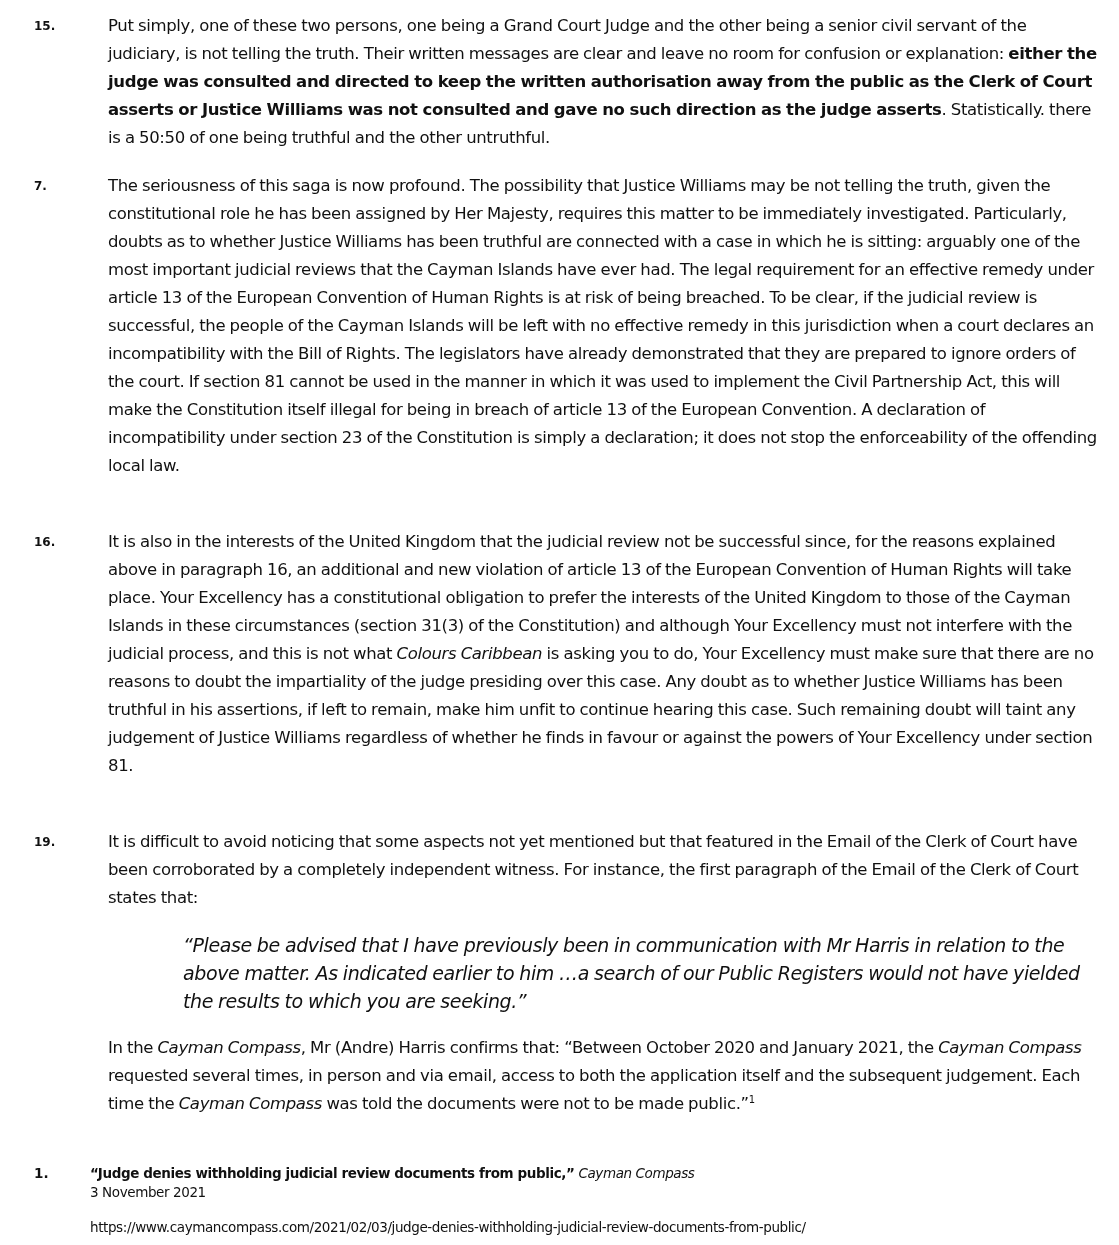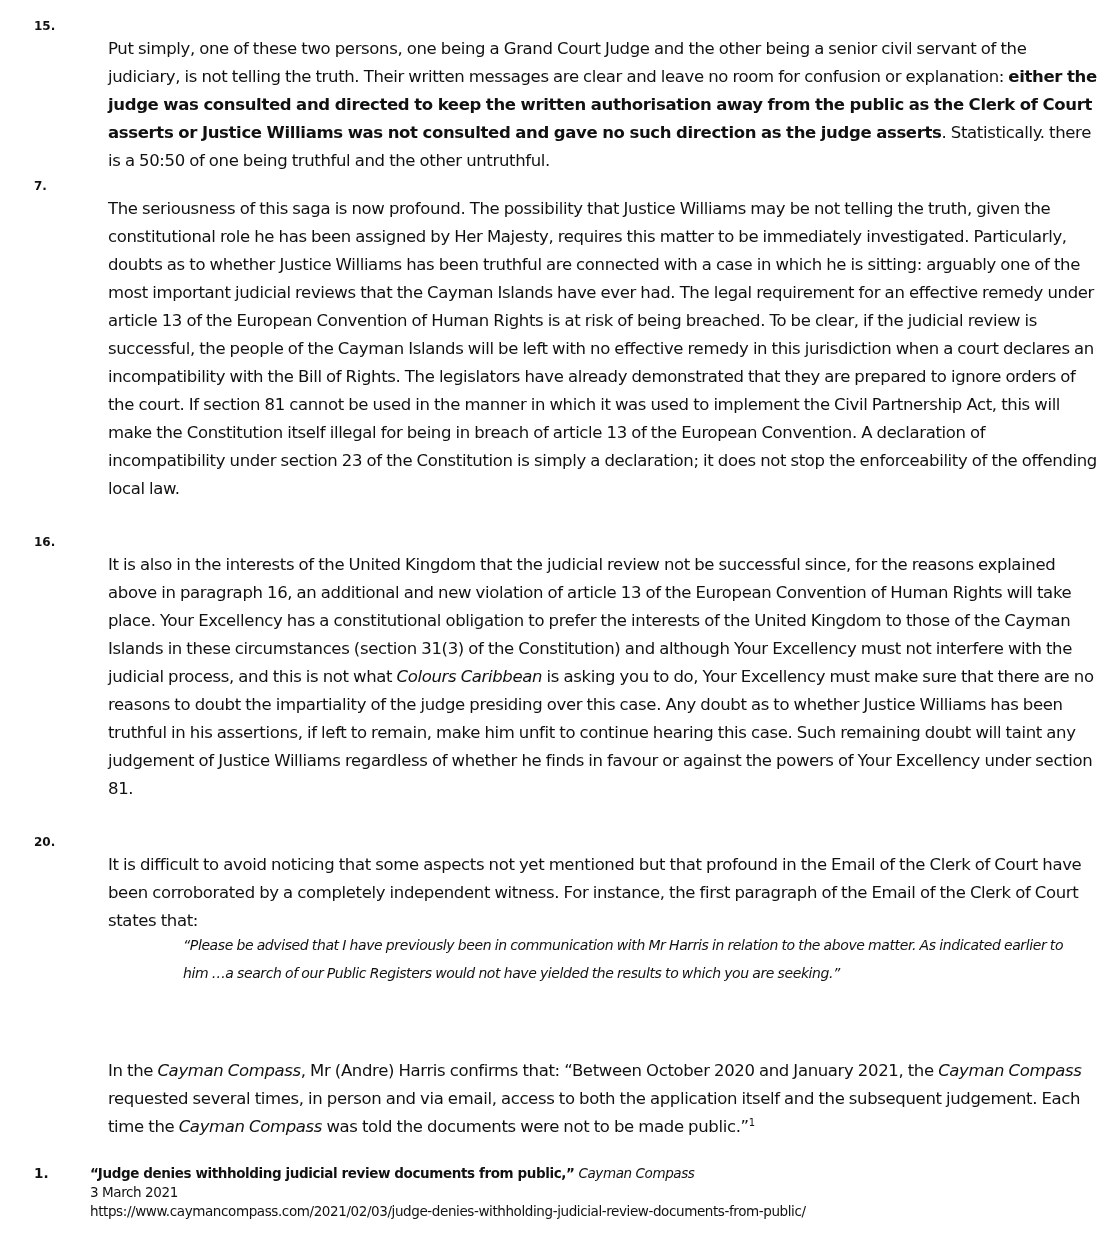--- a/index.html
+++ b/index.html
@@ -10,26 +10,25 @@
   }
   .para { position:absolute; left:0; width:1119px; }
   .num {
     position:absolute; left:34px; top:0;
     font-weight:bold; font-size:12px; line-height:28px;
   }
   .text {
     position:absolute; left:108px; width:990px;
     font-size:16.5px; line-height:28px; letter-spacing:-0.35px;
     word-spacing:-0.5px;
-    margin-top:23px;
   }
   .text b { font-weight:bold; }
   .quote {
     position:absolute; left:183px; width:900px;
-    font-style:italic; font-size:14px; line-height:28px; letter-spacing:-0.4px;
+    font-style:italic; font-size:19px; line-height:28px; letter-spacing:-0.4px;
     word-spacing:-0.5px;
   }
   sup { font-size:10px; line-height:0; vertical-align:super; }
   .fn { position:absolute; left:0; top:1164px; width:1119px; }
   .fn-num { position:absolute; left:34px; top:0; font-weight:bold; font-size:13.5px; line-height:18px; }
   .fn-body { position:absolute; left:90px; font-size:13.5px; line-height:18px; letter-spacing:-0.4px; }
   .fn-body b { font-weight:bold; }
 </style>
 </head>
 <body>
@@ -43,24 +42,24 @@
   <div class="num">7.</div>
   <div class="text">The seriousness of this saga is now profound. The possibility that Justice Williams may be not telling the truth, given the constitutional role he has been assigned by Her Majesty, requires this matter to be immediately investigated. Particularly, doubts as to whether Justice Williams has been truthful are connected with a case in which he is sitting: arguably one of the most important judicial reviews that the Cayman Islands have ever had. The legal requirement for an effective remedy under article 13 of the European Convention of Human Rights is at risk of being breached. To be clear, if the judicial review is successful, the people of the Cayman Islands will be left with no effective remedy in this jurisdiction when a court declares an incompatibility with the Bill of Rights. The legislators have already demonstrated that they are prepared to ignore orders of the court. If section 81 cannot be used in the manner in which it was used to implement the Civil Partnership Act, this will make the Constitution itself illegal for being in breach of article 13 of the European Convention. A declaration of incompatibility under section 23 of the Constitution is simply a declaration; it does not stop the enforceability of the offending local law.</div>
 </div>
 
 <div class="para" style="top:528px;">
   <div class="num">16.</div>
   <div class="text"><span>It is also in the interests of the United Kingdom that the judicial review not be successful since, for the reasons explained above in paragraph 16, an additional and new violation of article 13 of the European Convention of Human Rights will take place. Your Excellency has a constitutional obligation to prefer the interests of the United Kingdom to those of the Cayman Islands in these circumstances (section 31(3) of the Constitution) and although Your Excellency must not interfere with the judicial process, and this is not what </span><i>Colours Caribbean</i><span> is asking you to do, Your Excellency must make sure that there are no reasons to doubt the impartiality of the judge presiding over this case. Any doubt as to whether Justice Williams has been truthful in his assertions, if left to remain, make him unfit to continue hearing this case. Such remaining doubt will taint any judgement of Justice Williams regardless of whether he finds in favour or against the powers of Your Excellency under section 81.</span></div>
 </div>
 
 <div class="para" style="top:828px;">
-  <div class="num">20.</div>
-  <div class="text">It is difficult to avoid noticing that some aspects not yet mentioned but that profound in the Email of the Clerk of Court have been corroborated by a completely independent witness. For instance, the first paragraph of the Email of the Clerk of Court states that:</div>
+  <div class="num">19.</div>
+  <div class="text">It is difficult to avoid noticing that some aspects not yet mentioned but that featured in the Email of the Clerk of Court have been corroborated by a completely independent witness. For instance, the first paragraph of the Email of the Clerk of Court states that:</div>
   <div class="quote" style="top:103px;">“Please be advised that I have previously been in communication with Mr Harris in relation to the above matter. As indicated earlier to him …a search of our Public Registers would not have yielded the results to which you are seeking.”</div>
   <div class="text" style="top:206px;"><span>In the </span><i>Cayman Compass</i><span>, Mr (Andre) Harris confirms that: “Between October 2020 and January 2021, the </span><i>Cayman Compass</i><span> requested several times, in person and via email, access to both the application itself and the subsequent judgement. Each time the </span><i>Cayman Compass</i><span> was told the documents were not to be made public.”</span><sup>1</sup></div>
 </div>
 
 <div class="fn">
   <div class="fn-num">1.</div>
   <div class="fn-body" style="top:0;"><b>“Judge denies withholding judicial review documents from public,”</b> <i>Cayman Compass</i></div>
-  <div class="fn-body" style="top:19px;">3 March 2021</div>
-  <div class="fn-body" style="top:38px;text-align:center;">https://www.caymancompass.com/2021/02/03/judge-denies-withholding-judicial-review-documents-from-public/</div>
+  <div class="fn-body" style="top:19px;">3 November 2021</div>
+  <div class="fn-body" style="top:54px;text-align:center;">https://www.caymancompass.com/2021/02/03/judge-denies-withholding-judicial-review-documents-from-public/</div>
 </div>
 
 </body></html>

